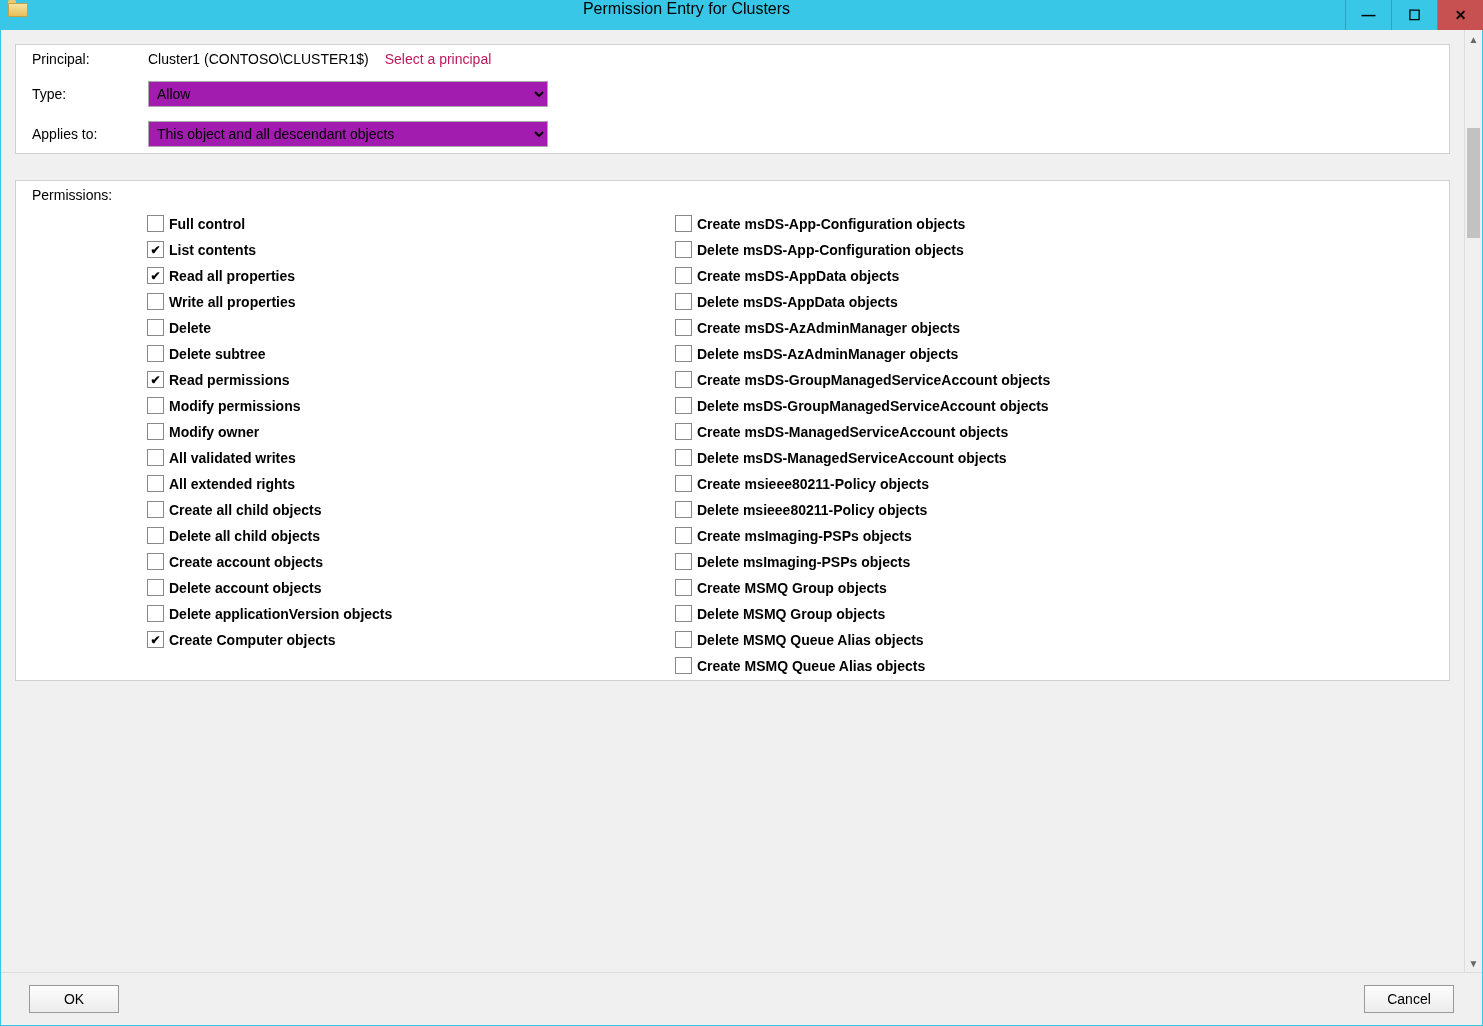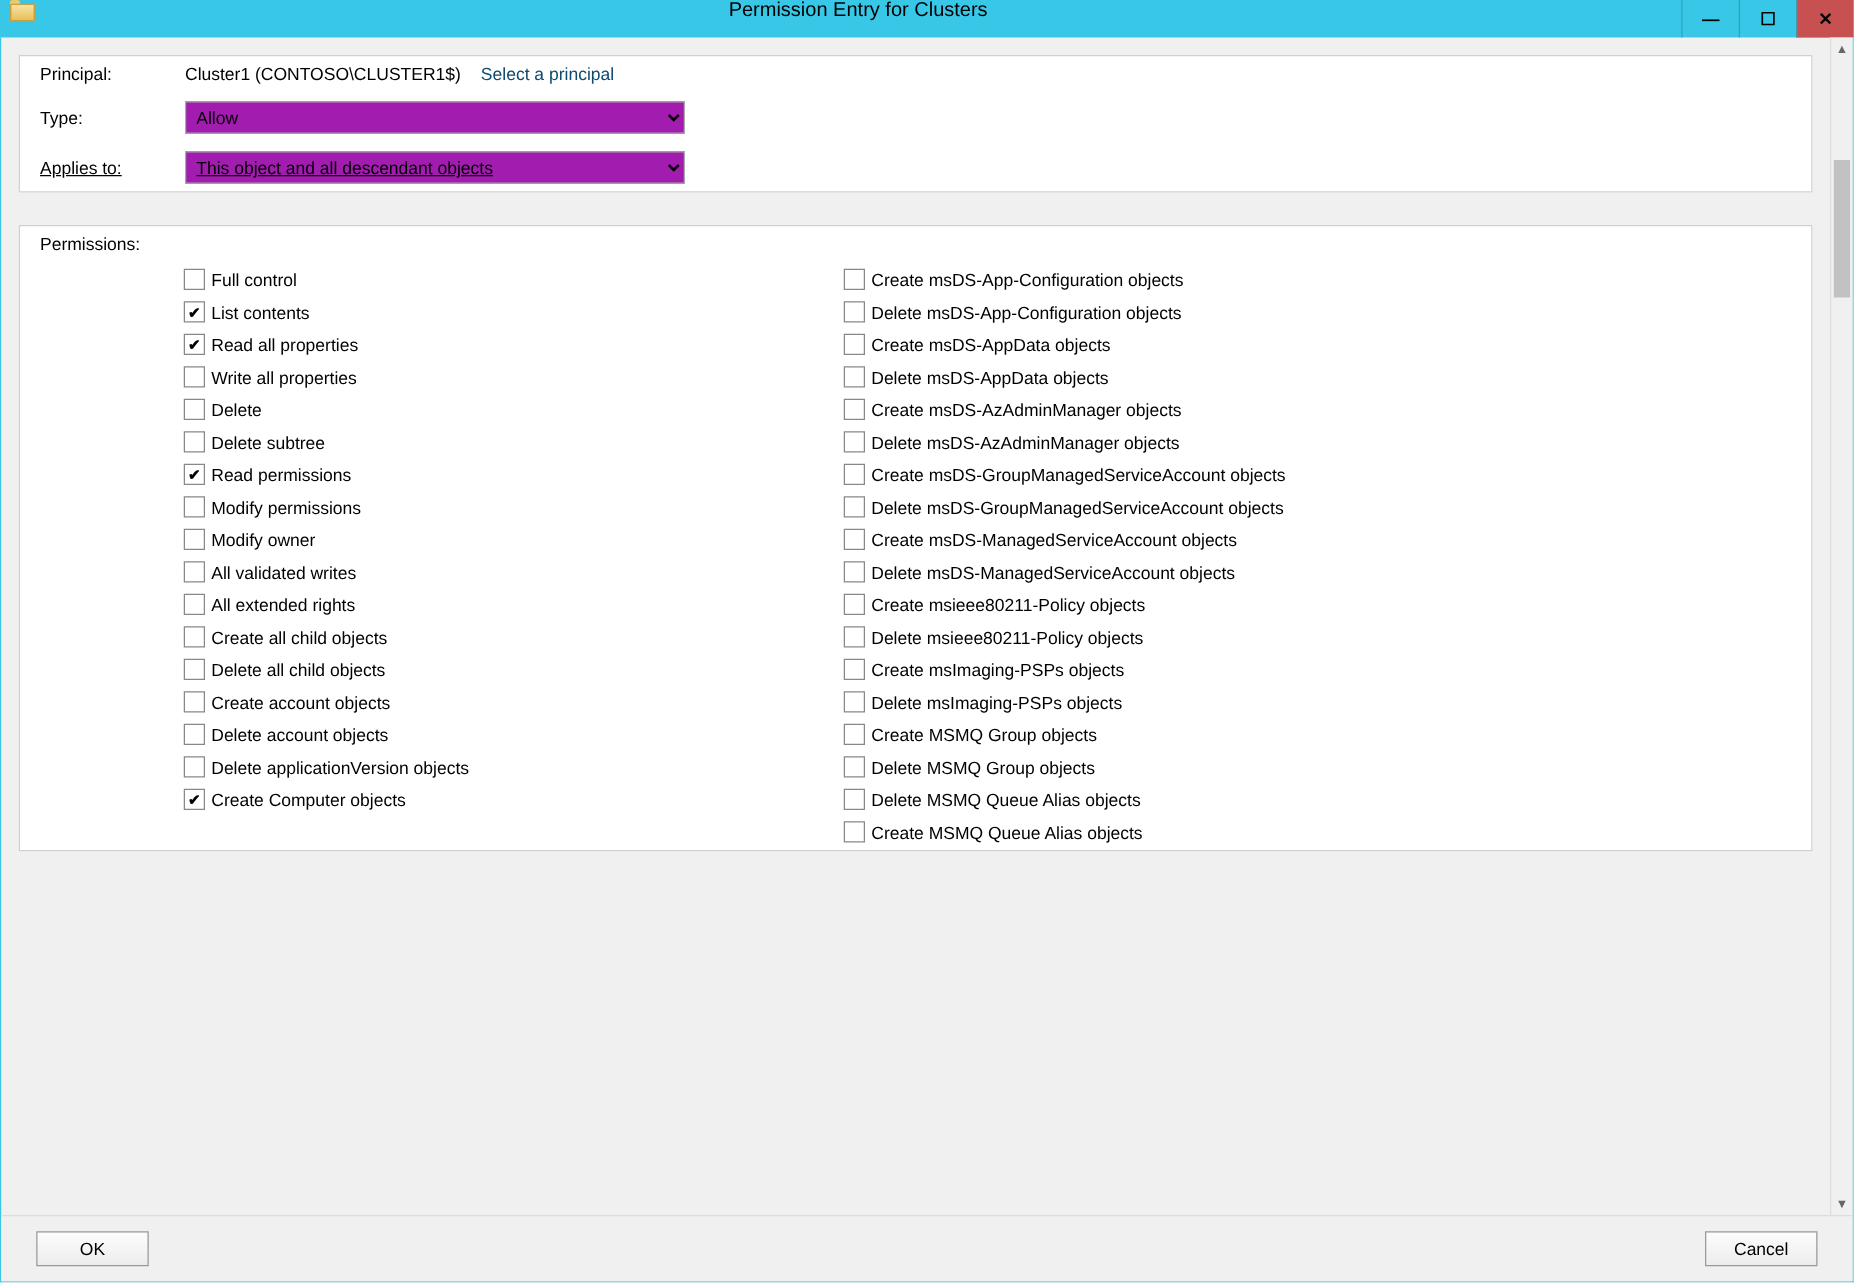--- a/index.html
+++ b/index.html
@@ -123,27 +123,27 @@
     background: #fff;
     border: 1px solid #d0d0d0;
     padding: 6px 16px;
   }
   .panel + .panel { margin-top: 26px; }
   .row {
     display: flex;
     align-items: center;
     margin-bottom: 14px;
   }
-  .row:last-child { margin-bottom: 0; text-decoration: underline; }
+  .row:last-child { margin-bottom: 0; }
   .row-label {
     width: 116px;
     flex-shrink: 0;
   }
   .principal-name { margin-right: 16px; }
-  .link { color: #0c4a6e; cursor: pointer; }
+  .link { color: #be185d; cursor: pointer; }
   select {
     width: 400px;
     height: 26px;
     font-family: inherit;
     font-size: 14px;
     border: 1px solid #a9a9a9;
     background: #a21caf;
     padding: 0 4px;
   }
   .perm-title { margin-bottom: 12px; }
@@ -154,20 +154,21 @@
   .perm-col {
     width: 528px;
     display: flex;
     flex-direction: column;
     gap: 9px;
   }
   .cb-row {
     display: flex;
     align-items: center;
     gap: 5px;
+    font-weight: bold;
   }
   .cb {
     width: 17px;
     height: 17px;
     border: 1px solid #888;
     background: #fff;
     display: inline-flex;
     align-items: center;
     justify-content: center;
     flex-shrink: 0;

